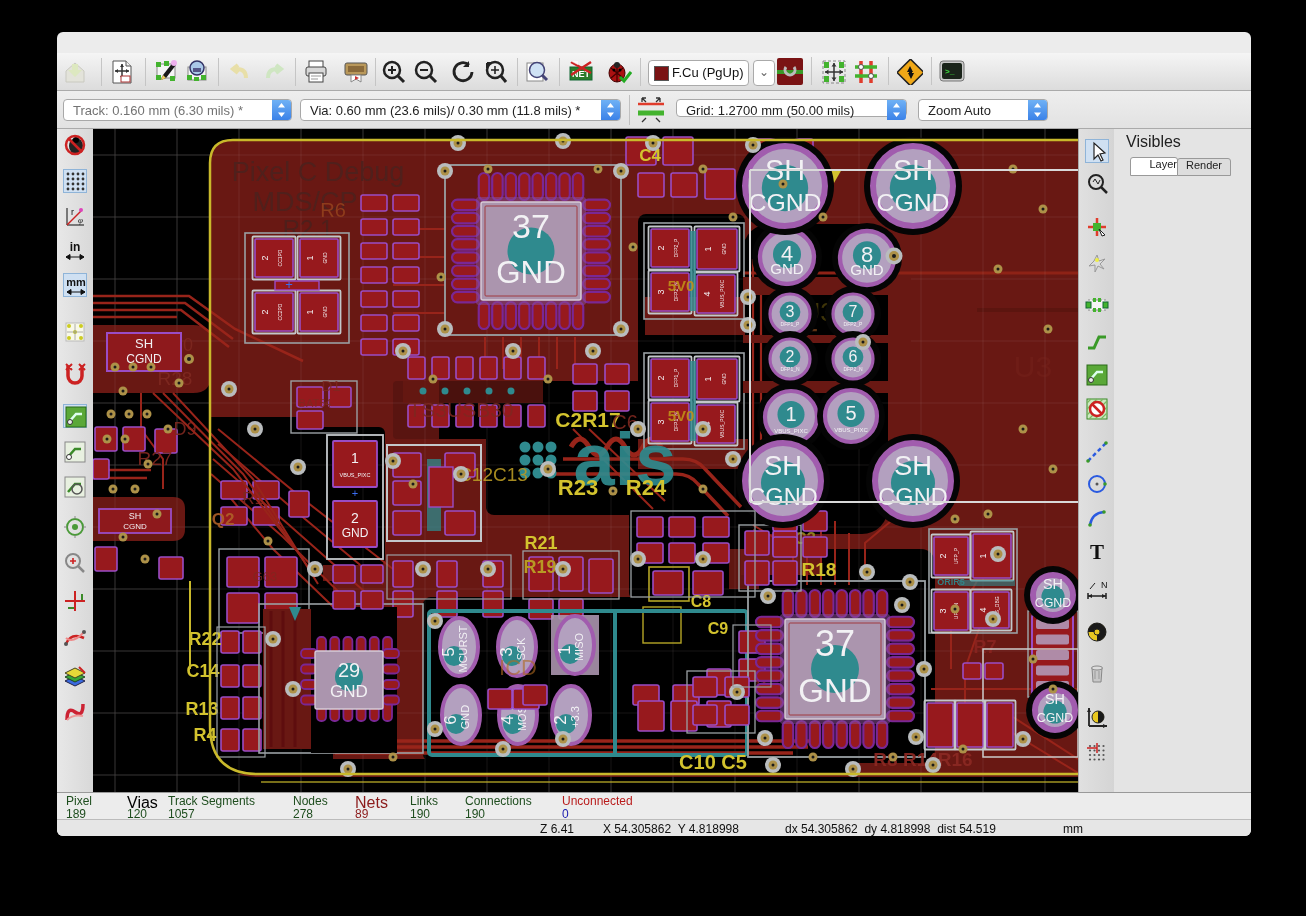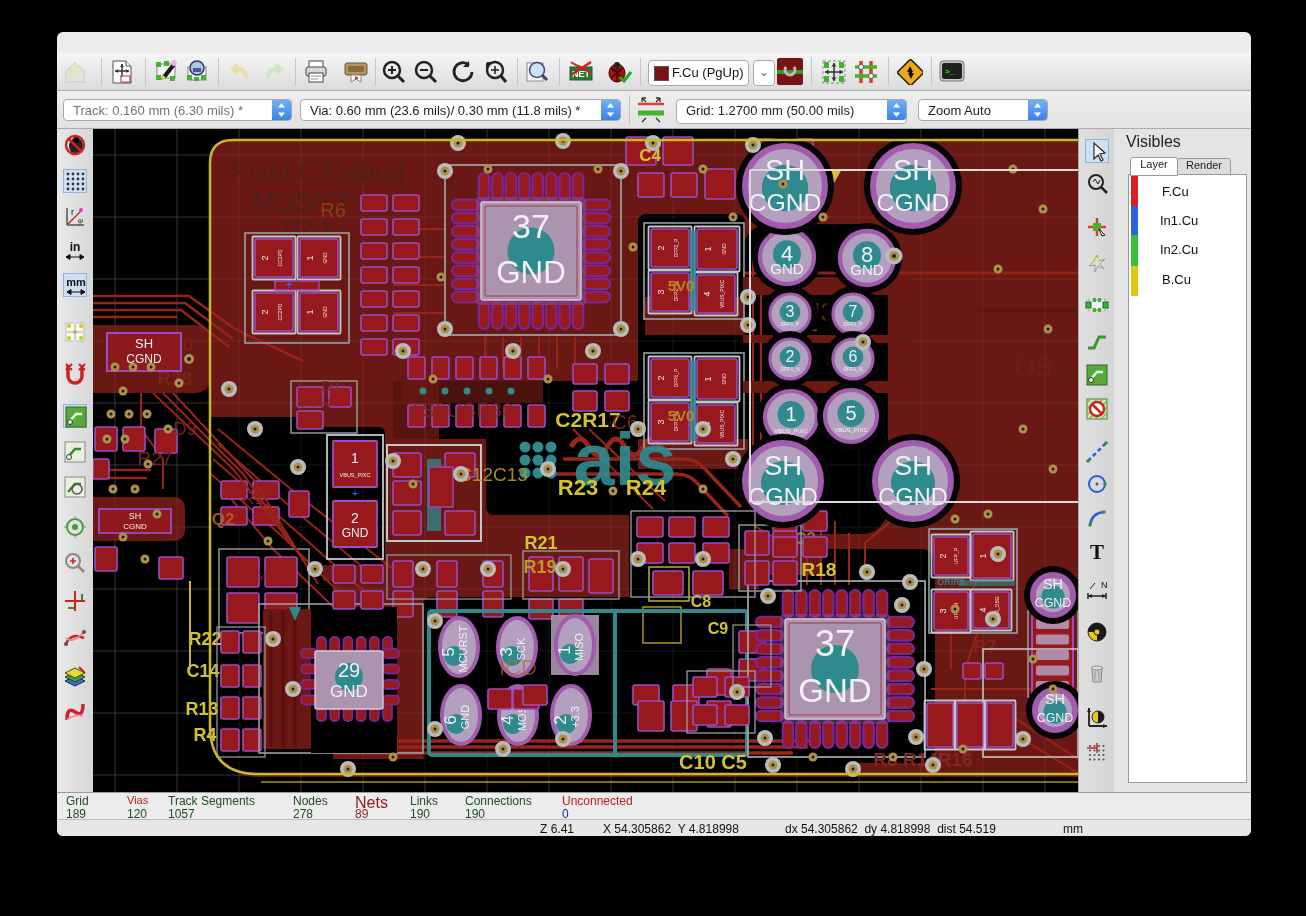--- a/index.html
+++ b/index.html
@@ -207,21 +207,21 @@
       </div>
       <div style="position:absolute;left:572px;top:4px;width:1px;height:30px;background:#c0c0c0"></div>
       <div style="position:absolute;left:579px;top:5px;width:30px;height:28px">
         <svg width="30" height="28" viewBox="0 0 30 28" style="position:absolute">
           <path d="M2,8 H28" stroke="#e03c2c" stroke-width="2.5"></path>
           <path d="M2,17 H28" stroke="#43b32e" stroke-width="5"></path>
           <path d="M6,2 l4,4 m-4,-4 v4 m0,-4 h4 M24,2 l-4,4 m4,-4 v4 m0,-4 h-4" stroke="#333" stroke-width="1.3"></path>
           <path d="M6,26 l4,-4 M24,26 l-4,-4" stroke="#333" stroke-width="1.3"></path>
         </svg>
       </div>
-      <div style="position:absolute;left:619px;top:8px;width:231px;height:25px;background:#fff;border:1px solid #a8a8a8;border-radius:4px;box-sizing:border-box">
+      <div style="position:absolute;left:619px;top:8px;width:231px;height:18px;background:#fff;border:1px solid #a8a8a8;border-radius:4px;box-sizing:border-box">
 <div style="position:absolute;left:9px;top:3px;font-size:13px;color:#222;white-space:nowrap">Grid: 1.2700 mm (50.00 mils)</div>
 <div style="position:absolute;right:0;top:0;width:19px;height:20px;background:linear-gradient(#6fb1f5,#3b82e8);border-radius:0 3px 3px 0">
 <svg width="19" height="20">
             <path d="M9.5,3 L13,7.5 H6 Z M9.5,17 L13,12.5 H6 Z" fill="#fff"></path>
           </svg></div>
       </div>
       <div style="position:absolute;left:861px;top:8px;width:130px;height:22px;background:#fff;border:1px solid #a8a8a8;border-radius:4px;box-sizing:border-box">
 <div style="position:absolute;left:9px;top:3px;font-size:13px;color:#222;white-space:nowrap">Zoom Auto</div>
 <div style="position:absolute;right:0;top:0;width:19px;height:20px;background:linear-gradient(#6fb1f5,#3b82e8);border-radius:0 3px 3px 0">
 <svg width="19" height="20">
@@ -1316,38 +1316,28 @@
             <circle cx="5.0" cy="18.5" r="1.1" fill="#555"></circle>
             <circle cx="9.5" cy="18.5" r="1.1" fill="#555"></circle>
             <circle cx="14.0" cy="18.5" r="1.1" fill="#555"></circle>
             <circle cx="18.5" cy="18.5" r="1.1" fill="#555"></circle>
             <path d="M12,2 V12 M2,7 H12" stroke="#c22" stroke-width="1.5"></path>
           </svg>
         </div>
       </div>
   <div id="panel">
     <div style="position:absolute;left:12px;top:4px;font-size:16px;color:#222">Visibles</div>
-    <div style="position:absolute;left:16px;top:28px;width:46px;height:17px;background:#fff;border:1px solid #999;border-radius:3px 3px 0 0;text-align:center;font-size:11px;color:#222;z-index:2">Layer</div>
+    <div style="position:absolute;left:16px;top:28px;width:46px;height:17px;background:#fff;border:1px solid #999;border-radius:3px 3px 0 0;text-align:right;font-size:11px;color:#222;z-index:2">Layer</div>
     <div style="position:absolute;left:63px;top:29px;width:52px;height:16px;background:#ddd;border:1px solid #999;border-radius:3px 3px 0 0;text-align:center;font-size:11px;color:#222">Render</div>
-    <div style="position:absolute;left:14px;top:45px;width:117px;height:607px;background:#fff;border:1px solid #999">
-      <div style="position:absolute;left:2px;top:1px;width:7px;height:30px;background:#e01b24"></div>
-      <div style="position:absolute;left:2px;top:31px;width:7px;height:29px;background:#2b62e0"></div>
-      <div style="position:absolute;left:2px;top:60px;width:7px;height:31px;background:#35c135"></div>
-      <div style="position:absolute;left:2px;top:91px;width:7px;height:30px;background:#e0c810"></div>
-      <div style="position:absolute;left:33px;top:9px;font-size:13px;color:#111">F.Cu</div>
-      <div style="position:absolute;left:31px;top:38px;font-size:13px;color:#111">In1.Cu</div>
-      <div style="position:absolute;left:31px;top:67px;font-size:13px;color:#111">In2.Cu</div>
-      <div style="position:absolute;left:33px;top:97px;font-size:13px;color:#111">B.Cu</div>
-    </div>
   </div>
  </div>
  <div id="status1">
-      <div style="position:absolute;left:9px;top:1px;color:#1e4d1e;font-size:12px">Grid</div>
+      <div style="position:absolute;left:9px;top:1px;color:#1e4d1e;font-size:12px">Pixel</div>
       <div style="position:absolute;left:9px;top:14px;color:#1e4d1e;font-size:12px">189</div>
-      <div style="position:absolute;left:70px;top:1px;color:#b91c1c;font-size:11px">Vias</div>
+      <div style="position:absolute;left:70px;top:1px;color:#000000;font-size:16px">Vias</div>
       <div style="position:absolute;left:70px;top:14px;color:#1e4d1e;font-size:12px">120</div>
       <div style="position:absolute;left:111px;top:1px;color:#1e4d1e;font-size:12px">Track Segments</div>
       <div style="position:absolute;left:111px;top:14px;color:#1e4d1e;font-size:12px">1057</div>
       <div style="position:absolute;left:236px;top:1px;color:#1e4d1e;font-size:12px">Nodes</div>
       <div style="position:absolute;left:236px;top:14px;color:#1e4d1e;font-size:12px">278</div>
       <div style="position:absolute;left:298px;top:1px;color:#8b1a1a;font-size:16px">Nets</div>
       <div style="position:absolute;left:298px;top:14px;color:#8b1a1a;font-size:12px">89</div>
       <div style="position:absolute;left:353px;top:1px;color:#1e4d1e;font-size:12px">Links</div>
       <div style="position:absolute;left:353px;top:14px;color:#1e4d1e;font-size:12px">190</div>
       <div style="position:absolute;left:408px;top:1px;color:#1e4d1e;font-size:12px">Connections</div>

